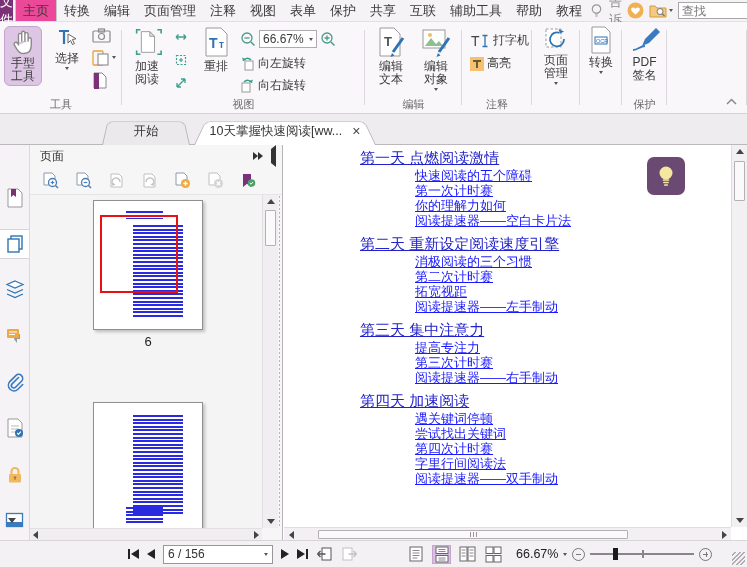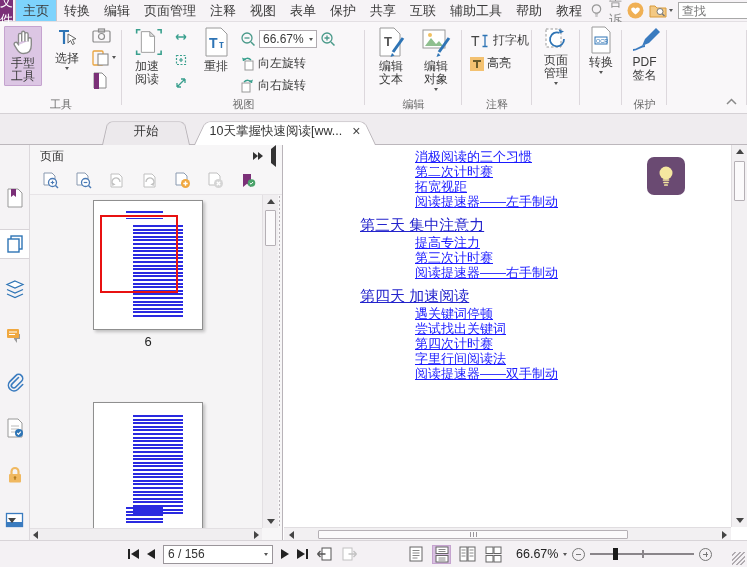--- a/index.html
+++ b/index.html
@@ -8,40 +8,40 @@
          font-family:"Liberation Sans","DejaVu Sans",sans-serif; font-size:12px; color:#333; }
   svg { display:block; }
 
   
   .menubar { position:absolute; top:0; left:0; right:0; height:22px; background:#f6f3f6;
              border-bottom:1px solid #e3dfe3; display:flex; align-items:stretch; }
   .file-btn { width:60px; background:#7b3078; color:#fff; display:flex; align-items:center;
               justify-content:center; font-size:13px; cursor:default; }
   .menu-items { display:flex; margin-left:2px; }
   .menu-item { padding:0 7px; display:flex; align-items:center; font-size:13px; color:#3a3a3a; white-space:nowrap; }
-  .menu-item.active { background:#7dd3fc; border-left:1px solid #c9c4c9; border-right:1px solid #c9c4c9;font-family:Liberation Serif, serif; }
+  .menu-item.active { background:#ec4899; border-left:1px solid #c9c4c9; border-right:1px solid #c9c4c9;font-family:Liberation Serif, serif; }
   .menubar-right { margin-left:auto; display:flex; align-items:center; gap:5px; padding-right:1px; }
   .tell-label { color:#8a8a8a; font-size:13px; }
   .find-input { width:92px; height:17px; border:1px solid #a8a8a8; font-size:12px; padding:0 3px;
                 background:#fff; outline:none; font-family:inherit; }
   .caret-down { width:0; height:0; border-left:3px solid transparent; border-right:3px solid transparent;
                 border-top:4px solid #555; }
   .caret-down.sm { border-left-width:2.5px; border-right-width:2.5px; border-top-width:3.5px; }
 
   
   .ribbon { position:absolute; top:22px; left:0; right:0; height:92px; background:#f9f7f9;
             border-bottom:1px solid #d5d1d5; display:flex; }
   .rgroup { position:relative; height:100%; flex:0 0 auto; }
   .rgroup::after { content:""; position:absolute; right:0; top:8px; bottom:8px; width:1px; background:#ddd8dd; }
   .rgroup-label { position:absolute; bottom:1px; left:0; right:0; text-align:center; font-size:11px; color:#6a6a6a; }
   .bigbtn { position:absolute; top:4px; display:flex; flex-direction:column; align-items:center;
             gap:2px; text-align:center; }
   .bigbtn .lbl { font-size:12px; line-height:13px; color:#3a3a3a; }
   .wrap2 { width:26px; word-break:break-all; }
-  .hand-btn { background:#dcc6e4; border:1px solid #c5a3cf; padding:2px 1px; border-radius:1px; }
+  .hand-btn { background:#dcc6e4; border:1px solid #c5a3cf; padding:2px 1px; border-radius:6px; }
   .smallbtn { display:flex; align-items:center; gap:2px; }
   .inline-btn { position:absolute; display:flex; align-items:center; gap:3px; font-size:12px; color:#3a3a3a; white-space:nowrap; }
   .combo { height:18px; border:1px solid #b0abb0; background:#fff; display:flex; align-items:center;
            font-size:12px; padding:0 3px; gap:3px; }
   .combo .val { flex:1; text-align:left; }
   .hl-T { width:14px; height:14px; background:#f3c171; color:#5a4a20; display:flex; align-items:center;
           justify-content:center; position:relative; }
   .hl-T i { position:absolute; background:#6a5a2a; } 
   .hl-T .bar-h { top:3px; left:3px; right:3px; height:2px; }
   .hl-T .bar-v { top:3px; left:6px; width:2px; height:8px; }
@@ -559,20 +559,28 @@
   <div class="pscroll-h">
     <span class="tri-l"></span>
     <span class="tri-r"></span>
   </div>
   <div class="grip-strip"></div>
 </div>
 
 <div class="main">
   <div class="doc-content">
     <div class="day">
+      <div class="day-title">第一天 点燃阅读激情</div>
+      <div class="day-item">快速阅读的五个障碍</div>
+      <div class="day-item">第一次计时赛</div>
+      <div class="day-item">你的理解力如何</div>
+      <div class="day-item">阅读提速器——空白卡片法</div>
+    </div>
+    <div class="day">
+      <div class="day-title">第二天 重新设定阅读速度引擎</div>
       <div class="day-item">消极阅读的三个习惯</div>
       <div class="day-item">第二次计时赛</div>
       <div class="day-item">拓宽视距</div>
       <div class="day-item">阅读提速器——左手制动</div>
     </div>
     <div class="day">
       <div class="day-title">第三天 集中注意力</div>
       <div class="day-item">提高专注力</div>
       <div class="day-item">第三次计时赛</div>
       <div class="day-item">阅读提速器——右手制动</div>

